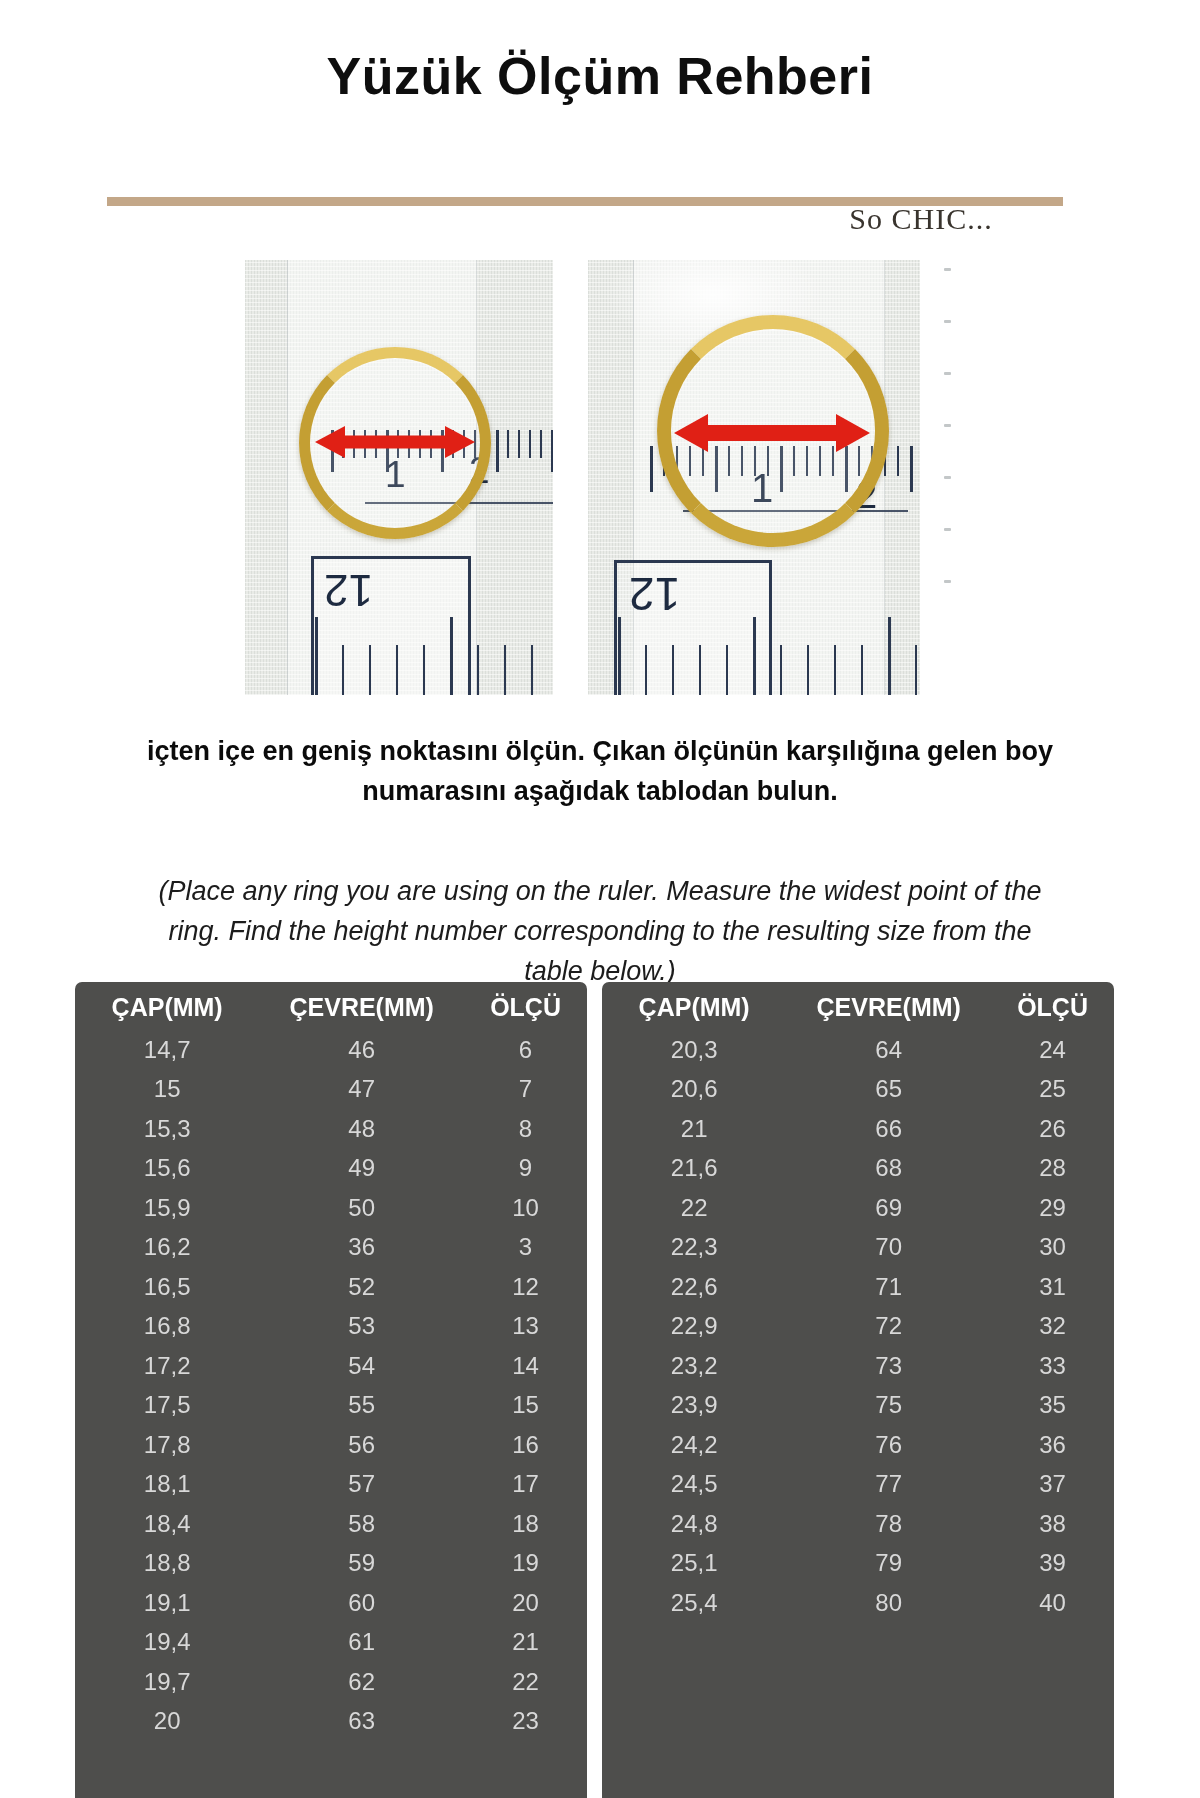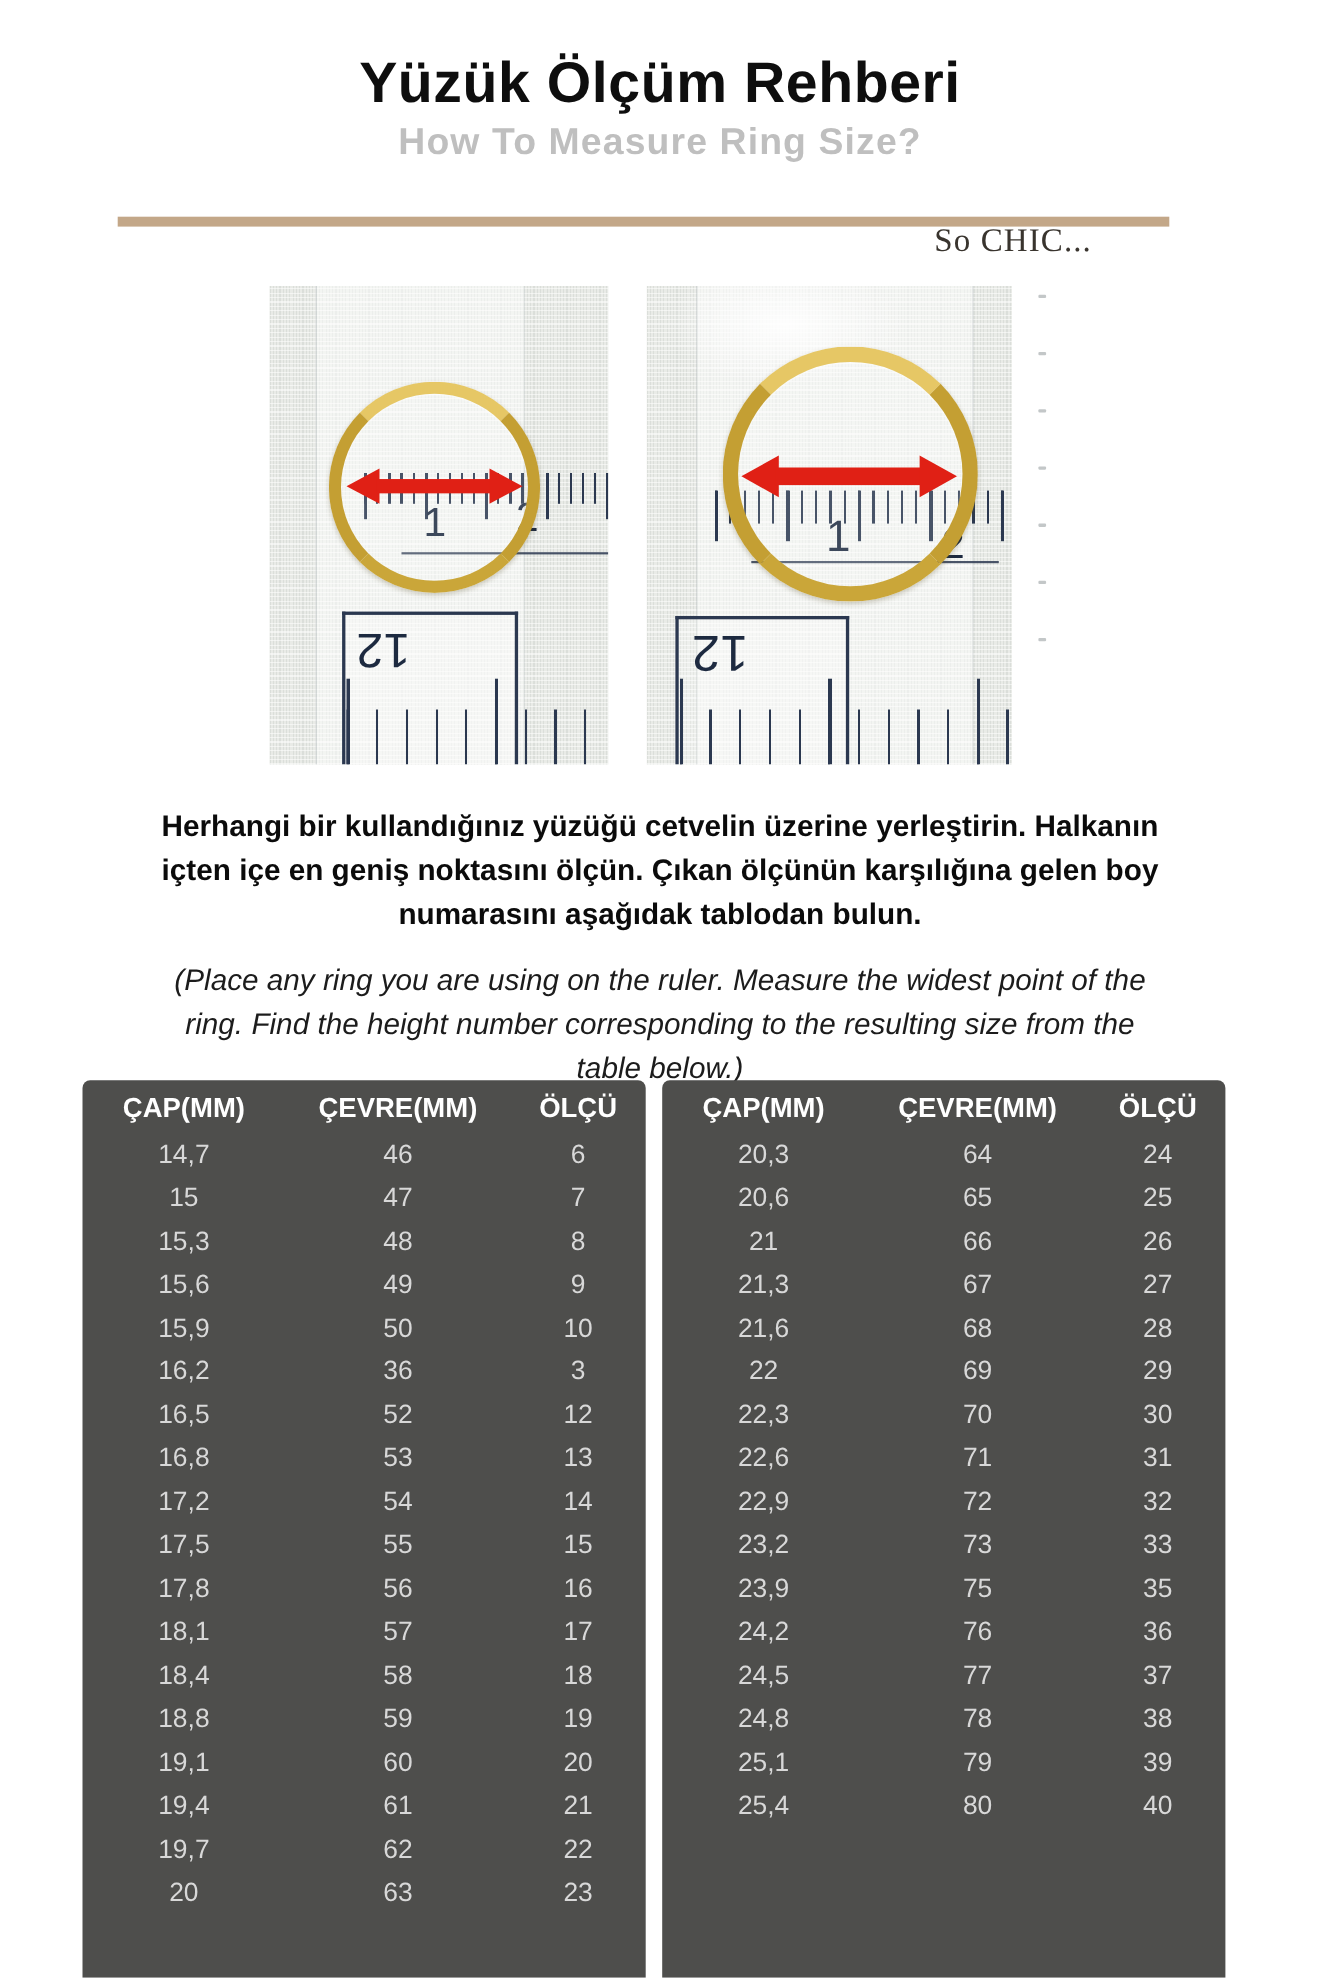--- a/index.html
+++ b/index.html
@@ -110,21 +110,20 @@
   .trow { display:grid; grid-template-columns:36% 40% 24%; height:39.5px;
           align-items:center; font-size:24px; font-weight:400; }
   .th,.tcell { text-align:center; }
 </style>
 </head>
 <body>
 
 <div class="page">
 
   <h1 class="title">Yüzük Ölçüm Rehberi</h1>
-  <h2 class="subtitle">How To Measure Ring Size?</h2>
   <div class="divider"></div>
   <div class="brand">So CHIC...</div>
 
   <figure class="photo pL">
     <div class="strip"></div>
     <div class="tmin"></div>
     <div class="tmaj"></div>
     <div class="redge"></div>
     <span class="num n1">1</span>
     <span class="num n2">2</span>
@@ -166,21 +165,20 @@
     <i></i>
       <i></i>
       <i></i>
       <i></i>
       <i></i>
       <i></i>
       <i></i>
   </div>
 
   <p class="tr-text">
-    <span>Herhangi bir kullandığınız yüzüğü cetvelin üzerine yerleştirin. Halkanın</span>
     <span>içten içe en geniş noktasını ölçün. Çıkan ölçünün karşılığına gelen boy</span>
     <span>numarasını aşağıdak tablodan bulun.</span>
   </p>
   <p class="en-text">
     <span>(Place any ring you are using on the ruler. Measure the widest point of the</span>
     <span>ring. Find the height number corresponding to the resulting size from the</span>
     <span>table below.)</span>
   </p>
 
   <section class="stable tleft">
@@ -299,25 +297,20 @@
           <div class="tcell">20,6</div>
           <div class="tcell">65</div>
           <div class="tcell">25</div>
         </div>
         <div class="trow">
           <div class="tcell">21</div>
           <div class="tcell">66</div>
           <div class="tcell">26</div>
         </div>
         <div class="trow">
-          <div class="tcell">21,3</div>
-          <div class="tcell">67</div>
-          <div class="tcell">27</div>
-        </div>
-        <div class="trow">
           <div class="tcell">21,6</div>
           <div class="tcell">68</div>
           <div class="tcell">28</div>
         </div>
         <div class="trow">
           <div class="tcell">22</div>
           <div class="tcell">69</div>
           <div class="tcell">29</div>
         </div>
         <div class="trow">

